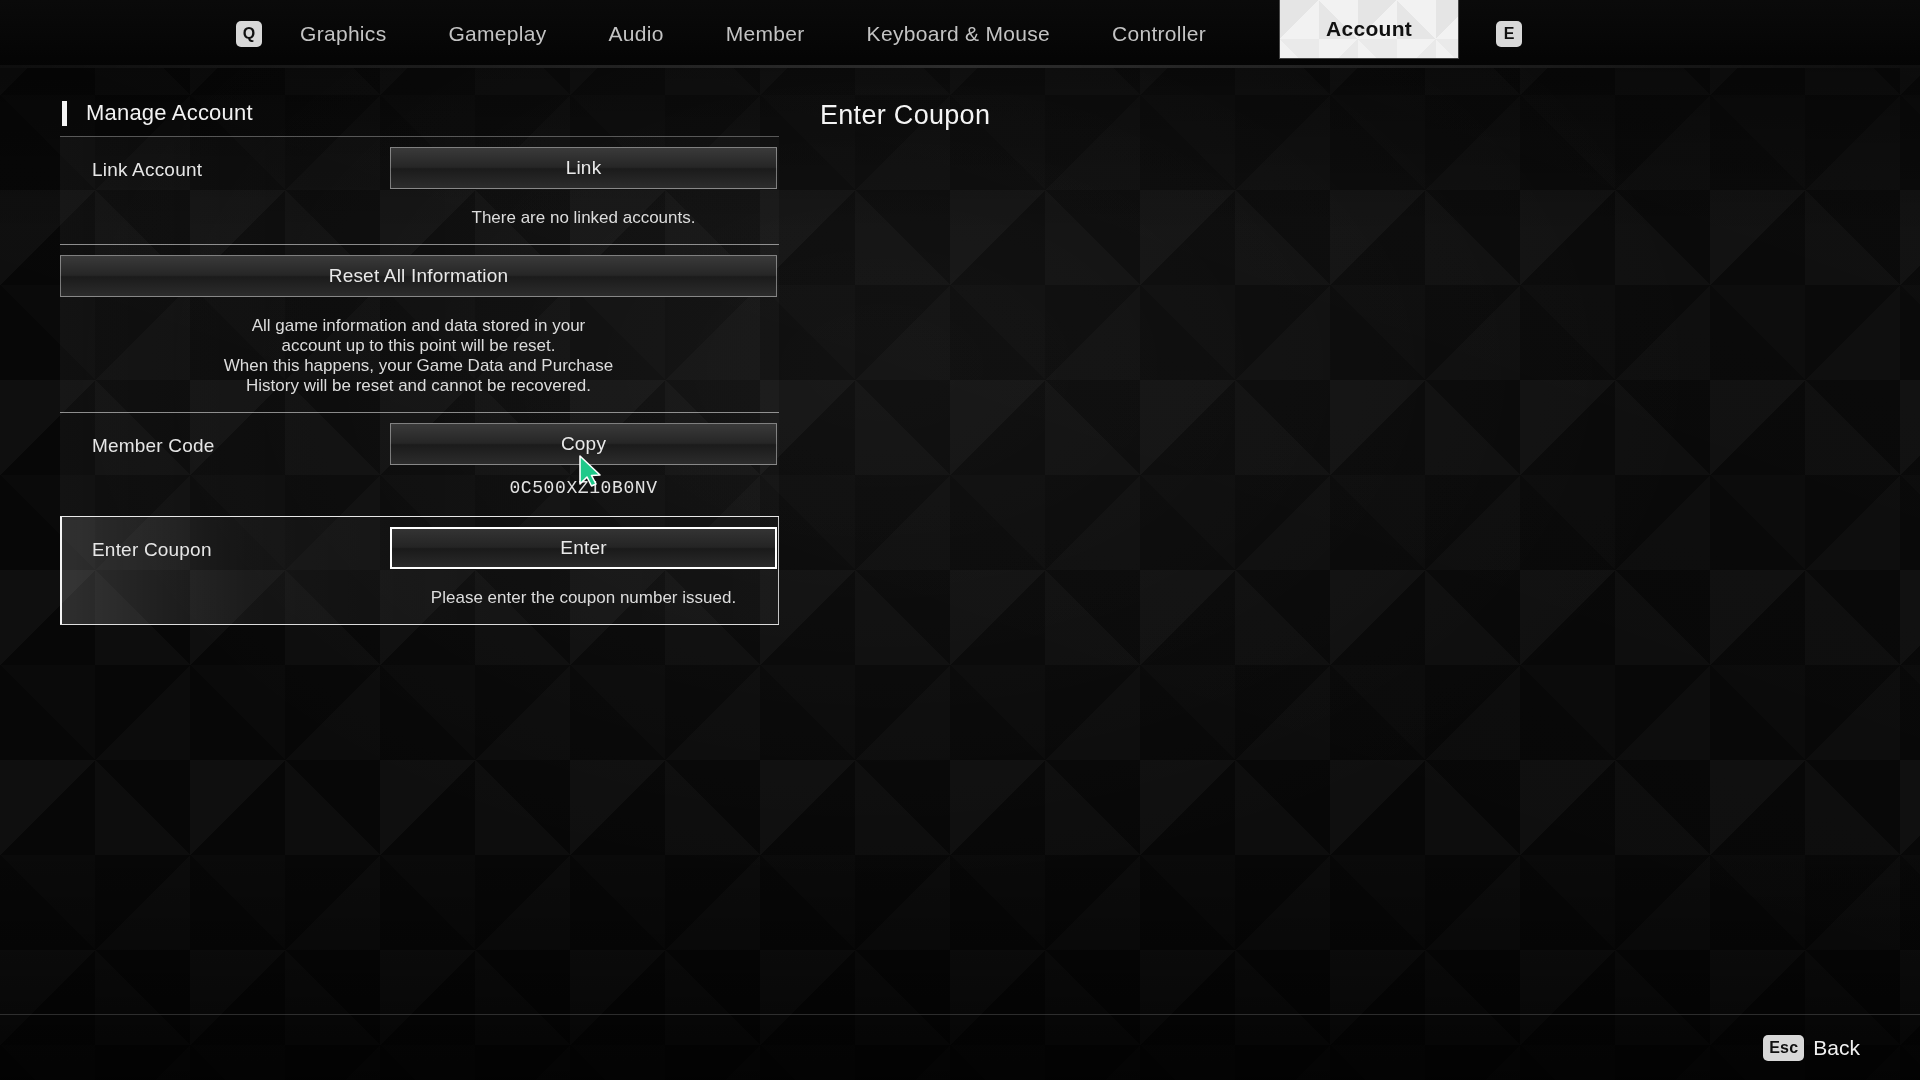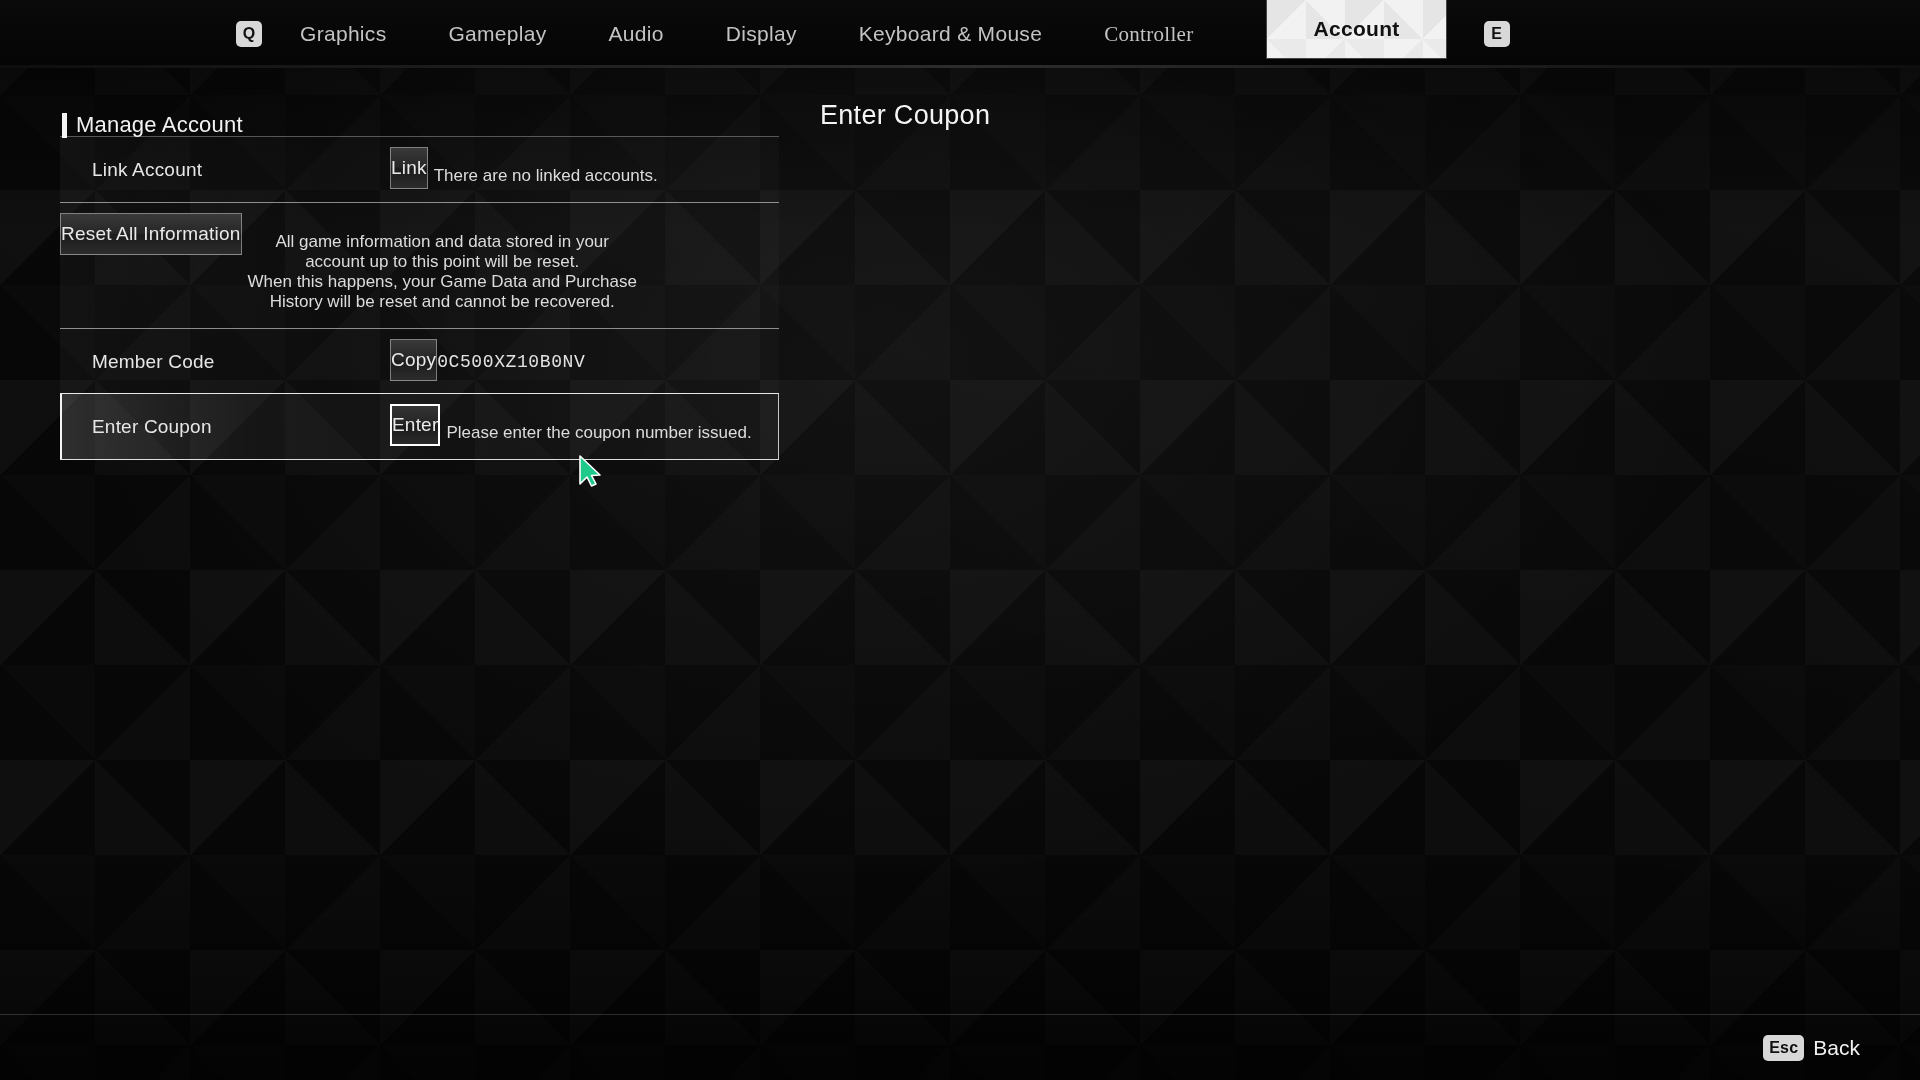--- a/index.html
+++ b/index.html
@@ -76,22 +76,22 @@
     background-size:78px 78px, 78px 78px;
     background-position:0 0, 39px 39px;
     font-weight:600;
     height:58px;
     align-self:flex-start;
     box-shadow:0 0 0 1px rgba(255,255,255,.25);
   }
 
   
   #section-header {
-    position:absolute; left:62px; top:112px;
-    display:flex; align-items:center; gap:9px;
+    position:absolute; left:62px; top:100px;
+    display:flex; align-items:center; gap:19px;
     z-index:10;
   }
   #section-header .accent {
     width:5px; height:25px; background:#f3f3f3; display:block;
     flex:0 0 auto;
   }
   #section-header .txt {
     color:#f2f2f2; font-size:22px; letter-spacing:.2px;
   }
   #right-title {
@@ -114,21 +114,21 @@
     background:linear-gradient(to right, rgba(255,255,255,.035) 0%, rgba(255,255,255,.012) 38%, rgba(255,255,255,.02) 100%);
   }
   .row .label {
     width:330px;
     padding:22px 0 0 32px;
     color:#e6e6e6; font-size:19px; letter-spacing:.2px;
   }
   .row .control {
     flex:1;
     padding:10px 2px 12px 0;
-    display:flex; flex-direction:row; align-items:stretch;
+    display:flex; flex-direction:column; align-items:stretch;
   }
   .btn {
     height:42px;
     display:flex; align-items:center; justify-content:center;
     color:#e9e9e9; font-size:19px; letter-spacing:.2px;
     background:linear-gradient(to bottom, #3a3a3a 0%, #262626 48%, #1b1b1b 52%, #2c2c2c 100%);
     border:1px solid rgba(255,255,255,.40);
   }
   .desc {
     margin-top:19px;
@@ -185,23 +185,23 @@
   <div class="bg-tri"></div>
   <div class="bg-vig"></div>
 
   <div id="tabbar">
     <div class="tabs-inner">
       <span class="keyhint">Q</span>
       <div id="tabs-slot" style="display:flex;align-items:center;height:68px;">
           <div class="tab" style="margin-left: 28px;">Graphics</div>
           <div class="tab" style="margin-left: 42px;">Gameplay</div>
           <div class="tab" style="margin-left: 42px;">Audio</div>
-          <div class="tab" style="margin-left: 42px;">Display</div>
+          <div class="tab" style="margin-left: 42px;">Member</div>
           <div class="tab" style="margin-left: 42px;">Keyboard &amp; Mouse</div>
-          <div class="tab" style="margin-left: 42px; font-family: Liberation Serif, serif;">Controller</div>
+          <div class="tab" style="margin-left: 42px;">Controller</div>
           <div class="tab active" style="margin-left: 64px; padding: 0px 46px; margin-right: 38px;">Account</div>
         </div>
       <span class="keyhint">E</span>
     </div>
   </div>
 
   <div id="section-header">
     <span class="accent"></span>
     <span class="txt">Manage Account</span>
   </div>

